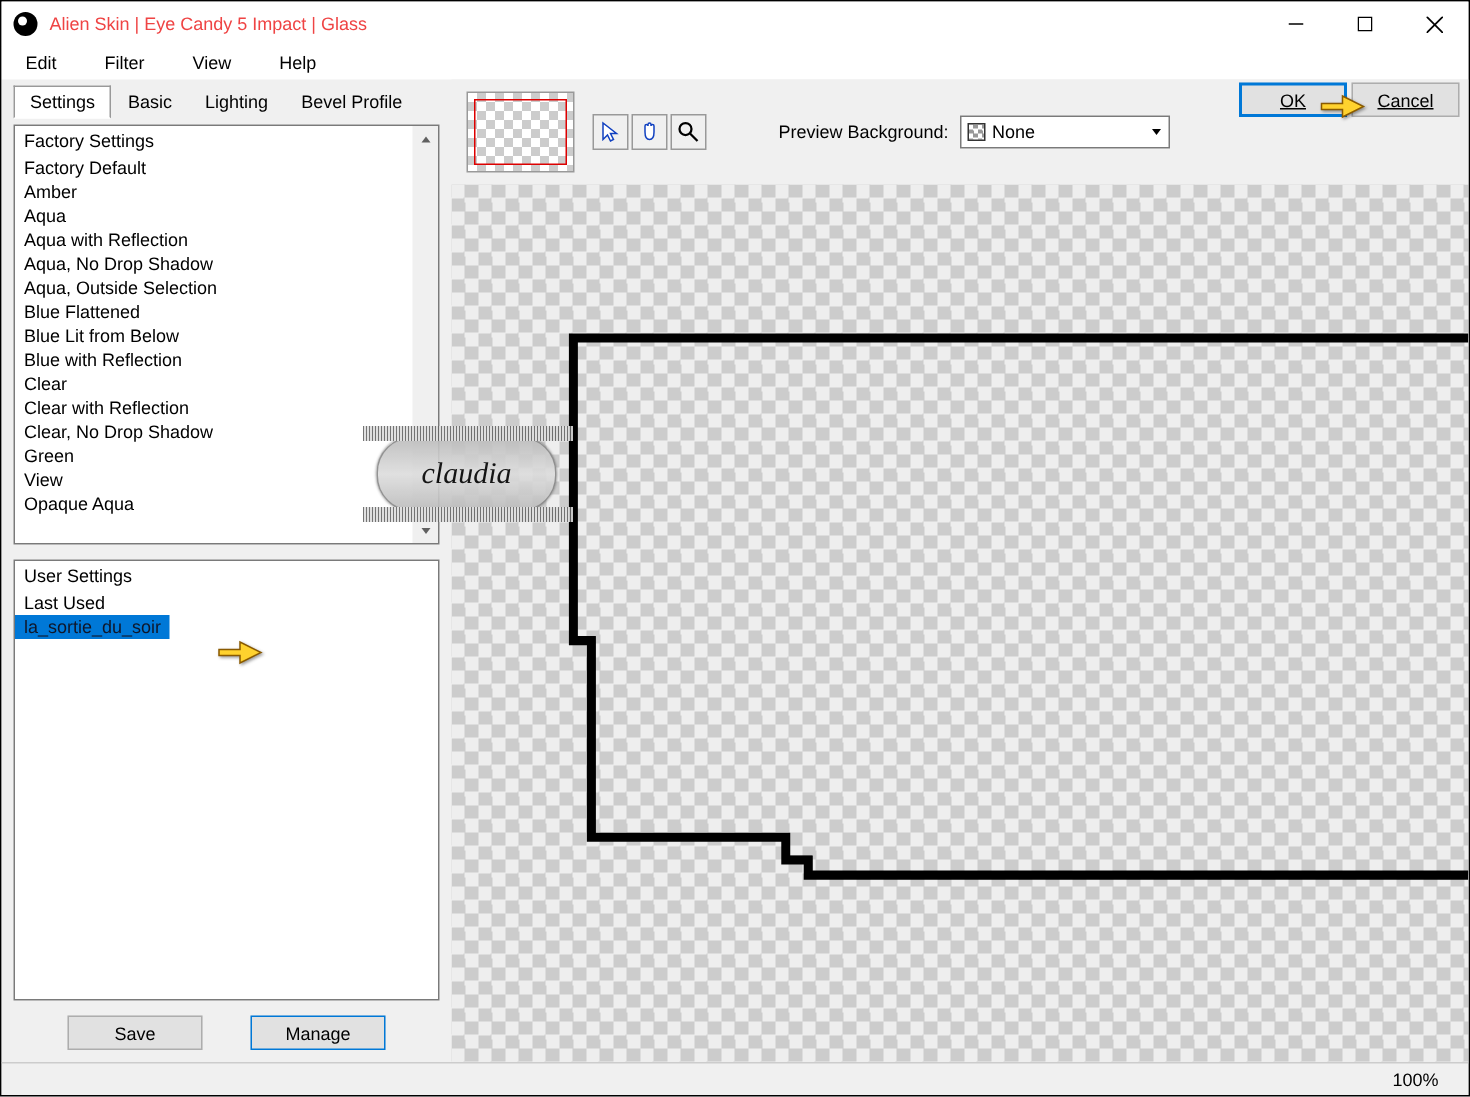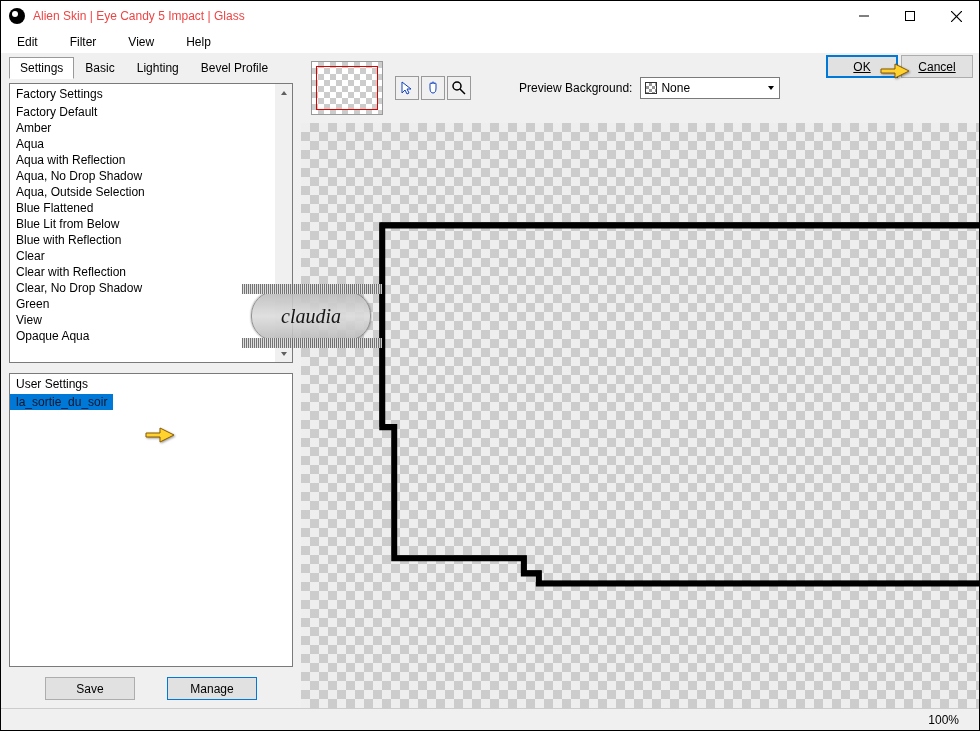--- a/index.html
+++ b/index.html
@@ -148,21 +148,21 @@
         <div class="thumb-bot">
             <svg viewBox="0 0 8 8">
               <path d="M4 6 L7 2 L1 2 Z" fill="#606060"></path>
             </svg>
           </div>
       </div>
     </div>
 
     <div class="listbox user">
       <div class="header">User Settings</div>
-      <div class="items" id="user-items"><div class="item selected">la_sortie_du_soir</div></div>
+      <div class="items" id="user-items"><div class="item">Last Used</div><div class="item selected">la_sortie_du_soir</div></div>
     </div>
 
     <div class="btnrow">
       <div class="btn">Save</div>
       <div class="btn highlight">Manage</div>
     </div>
   </div>
 
   <div class="right">
     <div class="righttop">

